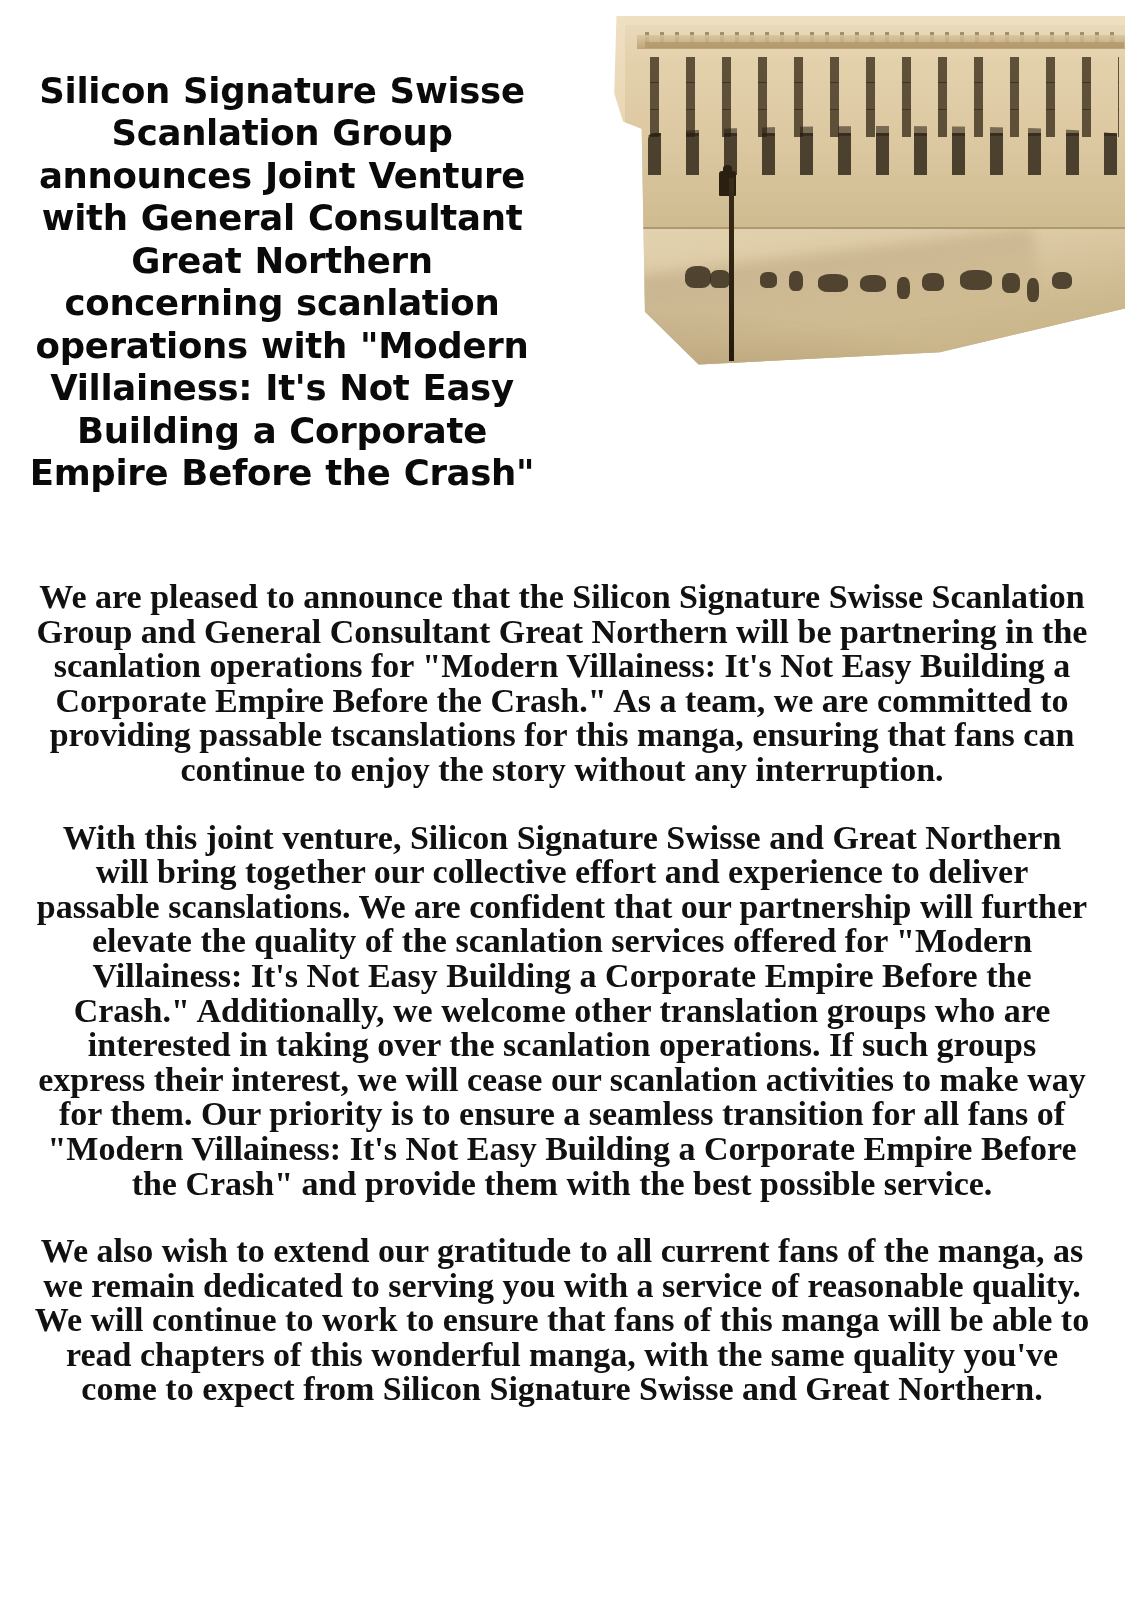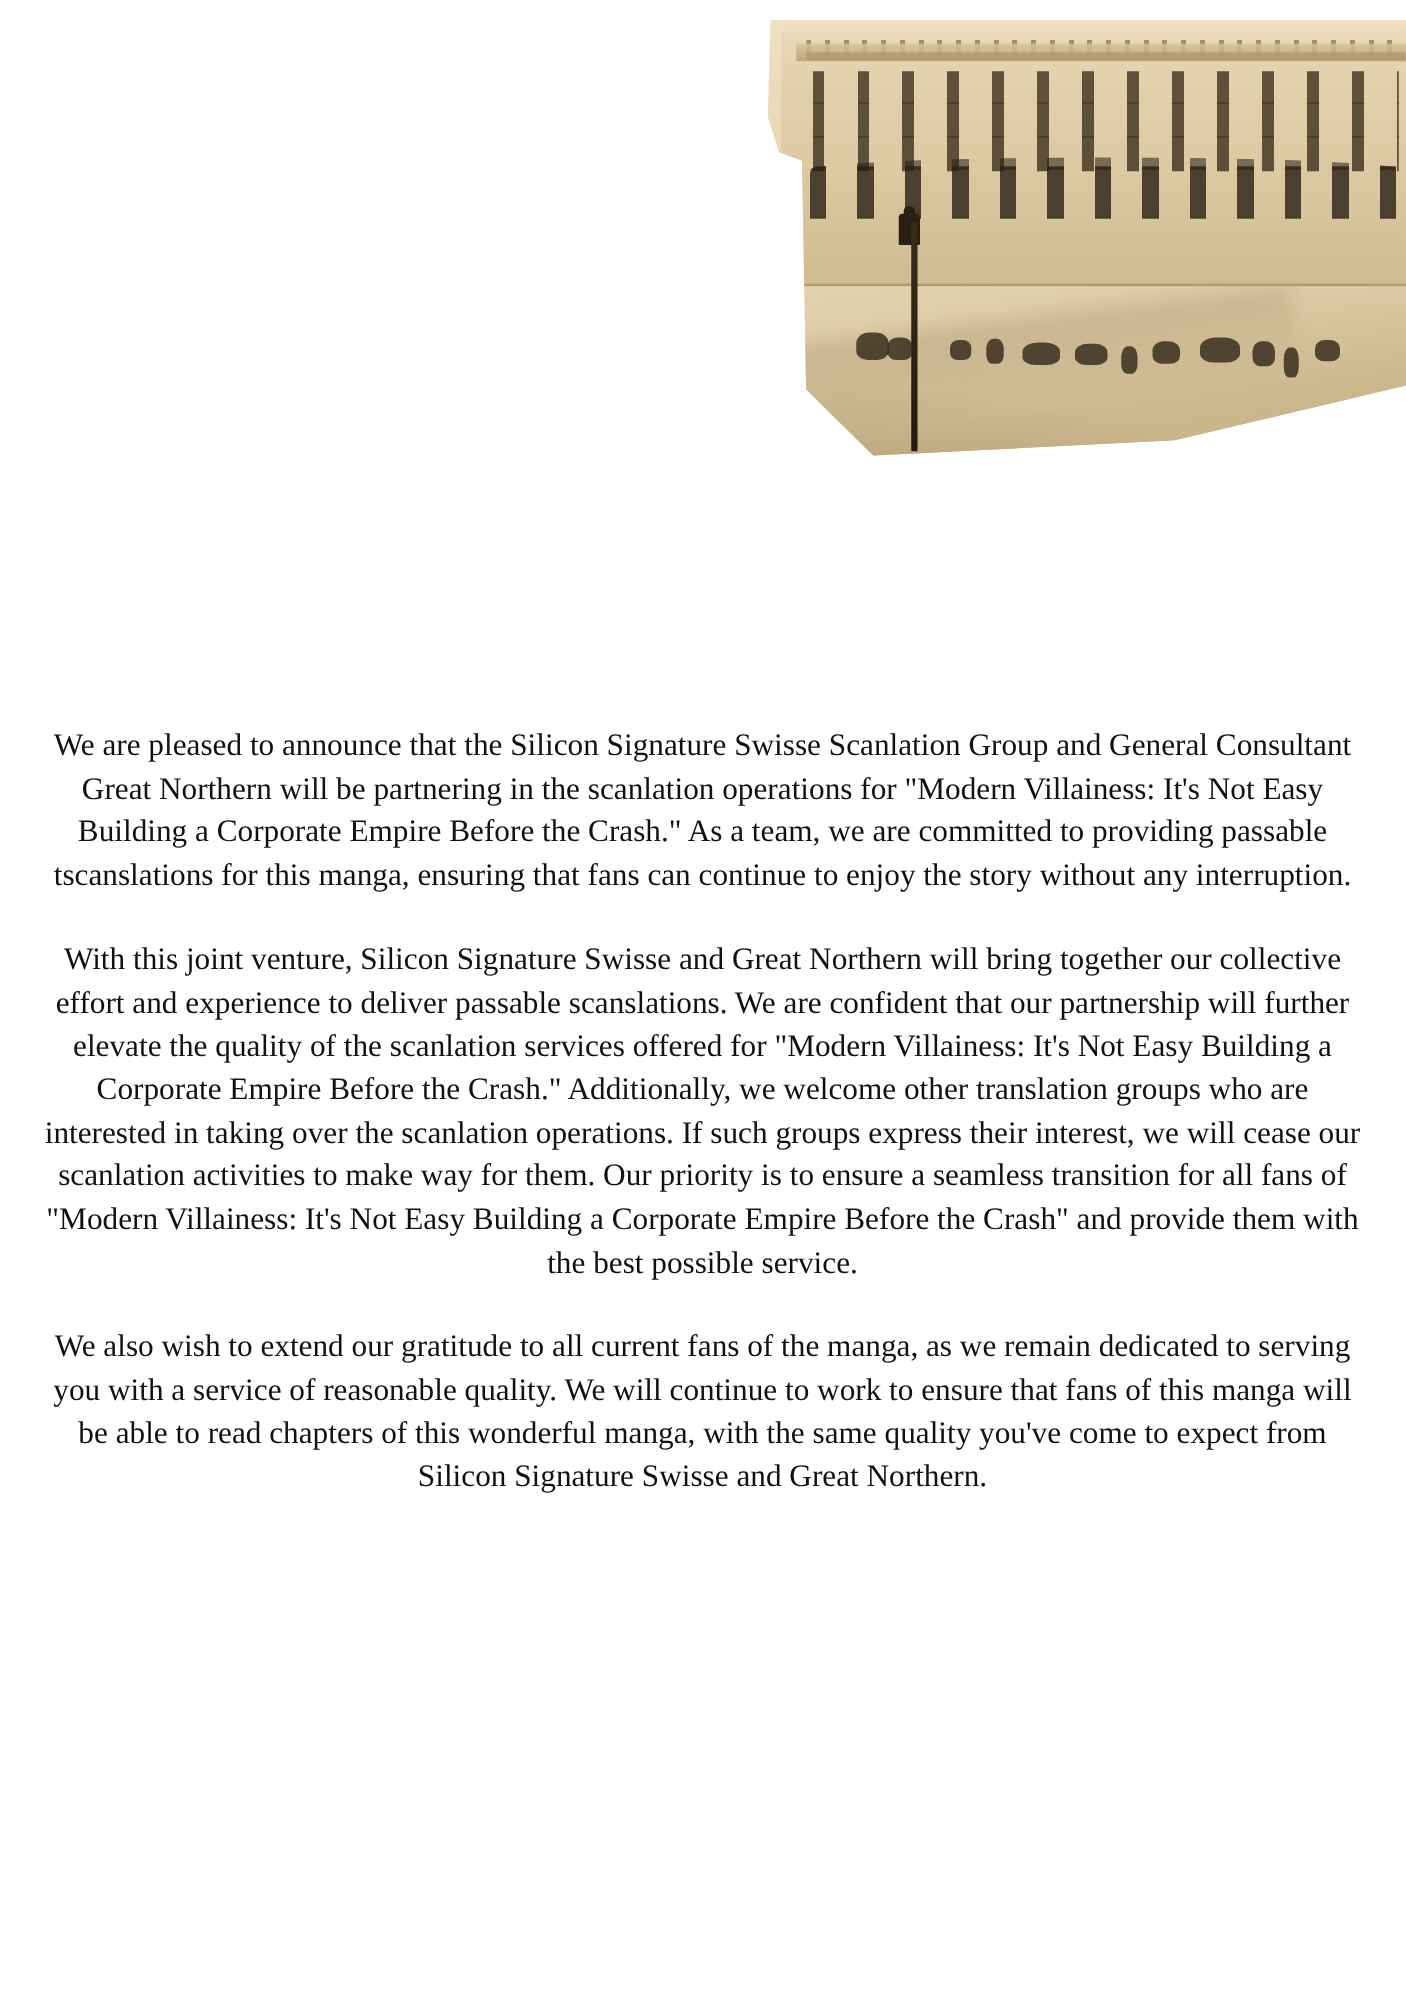--- a/index.html
+++ b/index.html
@@ -193,34 +193,36 @@
 
   
   #article {
     position: absolute;
     left: 32px;
     top: 580px;
     width: 1060px;
     text-align: center;
     color: #111111;
     font-family: "Liberation Serif", serif;
-    font-size: 25px;
+    font-size: 34px;
     line-height: 34.6px;
+    font-weight: bold;
   }
   #article p {
     margin: 0 0 33px 0;
     text-indent: 0;
   }
   #article p:last-child { margin-bottom: 16px; }
 </style>
 </head>
 <body>
 
 <div id="header">
 
+  <h1 id="headline">Silicon Signature Swisse Scanlation Group announces Joint Venture with General Consultant Great Northern concerning scanlation operations with "Modern Villainess: It's Not Easy Building a Corporate Empire Before the Crash"</h1>
 
   <figure id="photo-figure">
     <div id="photo-clip">
 
       <div class="ph-sky"></div>
       <div class="ph-road"></div>
 
       <div class="ph-building">
         <div class="ph-roofdots"></div>
         <div class="ph-cornice"></div>

